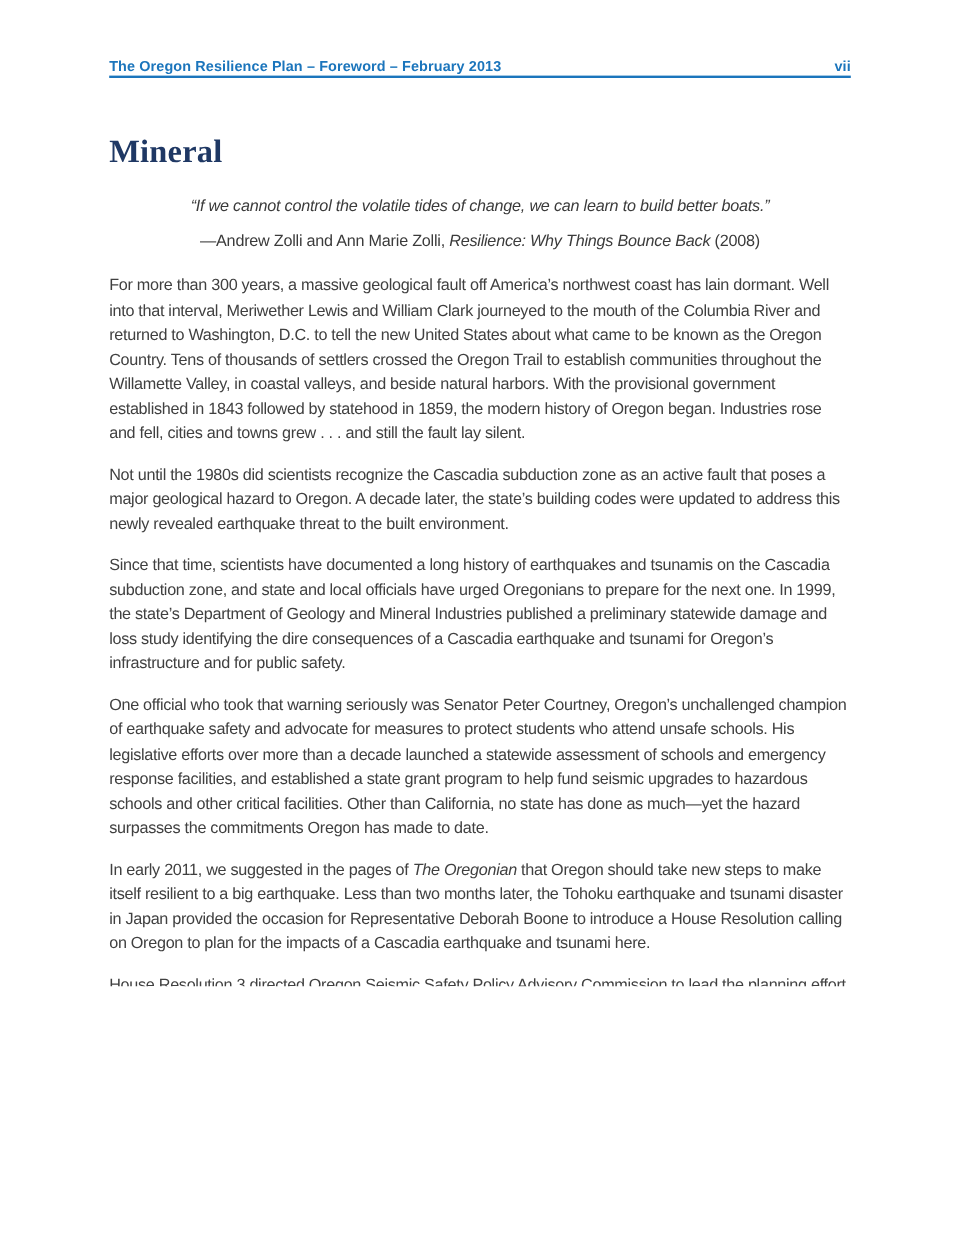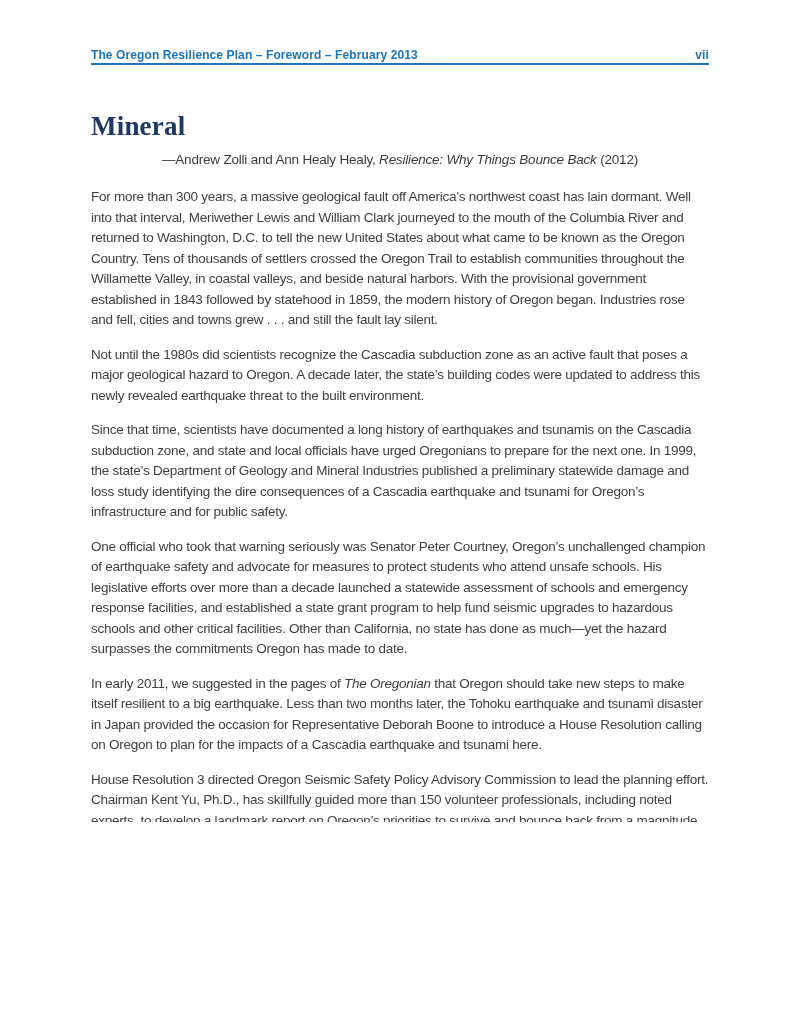--- a/index.html
+++ b/index.html
@@ -71,22 +71,23 @@
 
 <div class="page">
 
   <header class="running-header">
     <span>The Oregon Resilience Plan – Foreword – February 2013</span>
     <span>vii</span>
   </header>
 
   <h1 class="section-heading">Mineral</h1>
 
+  <p class="epigraph-quote">“If we cannot control the volatile tides of change, we can learn to build better boats.”</p>
 
-  <p class="epigraph-attribution"><span>—Andrew Zolli and Ann Healy Healy, </span><span style="font-style: italic;">Resilience: Why Things Bounce Back</span><span> (2012)</span></p>
+  <p class="epigraph-attribution"><span>—Andrew Zolli and Ann Marie Zolli, </span><span style="font-style: italic;">Resilience: Why Things Bounce Back</span><span> (2008)</span></p>
 
   <div class="body-copy">
       <p class="body-par"><span>For more than 300 years, a massive geological fault off America’s northwest coast has lain dormant. Well into that interval, Meriwether Lewis and William Clark journeyed to the mouth of the Columbia River and returned to Washington, D.C. to tell the new United States about what came to be known as the Oregon Country. Tens of thousands of settlers crossed the Oregon Trail to establish communities throughout the Willamette Valley, in coastal valleys, and beside natural harbors. With the provisional government established in 1843 followed by statehood in 1859, the modern history of Oregon began. Industries rose and fell, cities and towns grew . . . and still the fault lay silent.</span></p>
       <p class="body-par"><span>Not until the 1980s did scientists recognize the Cascadia subduction zone as an active fault that poses a major geological hazard to Oregon. A decade later, the state’s building codes were updated to address this newly revealed earthquake threat to the built environment.</span></p>
       <p class="body-par"><span>Since that time, scientists have documented a long history of earthquakes and tsunamis on the Cascadia subduction zone, and state and local officials have urged Oregonians to prepare for the next one. In 1999, the state’s Department of Geology and Mineral Industries published a preliminary statewide damage and loss study identifying the dire consequences of a Cascadia earthquake and tsunami for Oregon’s infrastructure and for public safety.</span></p>
       <p class="body-par"><span>One official who took that warning seriously was Senator Peter Courtney, Oregon’s unchallenged champion of earthquake safety and advocate for measures to protect students who attend unsafe schools. His legislative efforts over more than a decade launched a statewide assessment of schools and emergency response facilities, and established a state grant program to help fund seismic upgrades to hazardous schools and other critical facilities. Other than California, no state has done as much—yet the hazard surpasses the commitments Oregon has made to date.</span></p>
       <p class="body-par"><span>In early 2011, we suggested in the pages of </span><span style="font-style: italic;">The Oregonian</span><span> that Oregon should take new steps to make itself resilient to a big earthquake.  Less than two months later, the Tohoku earthquake and tsunami disaster in Japan provided the occasion for Representative Deborah Boone to introduce a House Resolution calling on Oregon to plan for the impacts of a Cascadia earthquake and tsunami here.</span></p>
       <p class="body-par"><span>House Resolution 3 directed Oregon Seismic Safety Policy Advisory Commission to lead the planning effort. Chairman Kent Yu, Ph.D., has skillfully guided more than 150 volunteer professionals, including noted experts, to develop a landmark report on Oregon’s priorities to survive and bounce back from a magnitude 9.0 Cascadia earthquake and tsunami.</span></p>
     </div>
 

